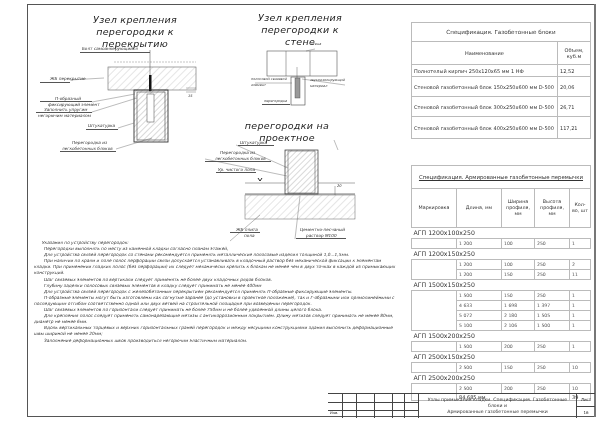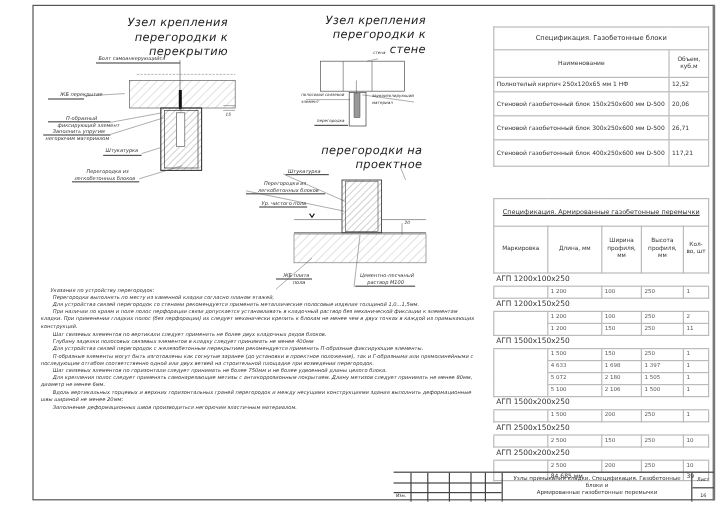--- a/index.html
+++ b/index.html
@@ -1,19 +1,19 @@
 <!DOCTYPE html>
 <html><head>
 <meta charset="utf-8">
 <style>
   html, body { margin:0; padding:0; background:#ffffff; }
   body { width:600px; height:424px; position:relative; overflow:hidden; font-family:"DejaVu Sans", sans-serif; color:#222; }
   .sheet { position:absolute; left:27px; top:4px; width:568px; height:413px; border:1.5px solid #555; box-sizing:border-box; }
   .right-edge { position:absolute; left:594px; top:4px; width:2px; height:413px; background:#777; }
-  .title { position:absolute; font-style:italic; font-size:9.5px; text-align:right; color:#222; line-height:12px; letter-spacing:0.3px; }
+  .title { position:absolute; font-style:italic; font-size:9.5px; text-align:center; color:#222; line-height:12px; letter-spacing:0.3px; }
   .lbl { position:absolute; font-style:italic; font-size:4.2px; color:#333; white-space:nowrap; line-height:5px; }
   .uline { position:absolute; height:0; border-top:0.6px solid #555; }
   svg { position:absolute; left:0; top:0; }
   .notes { position:absolute; left:34px; top:240px; width:365px; font-style:italic; font-size:4.3px; line-height:6.1px; color:#333; }
   .notes p { margin:0; text-indent:10px; }
   .notes p.h { text-indent:8px; }
   
   .tbl { position:absolute; border-collapse:collapse; font-family:"DejaVu Sans", sans-serif; color:#333; }
   .tbl td { border:0.6px solid #bbb; padding:0 2px; font-size:5px; line-height:6px; vertical-align:middle; }
   .spec1 { left:411px; top:22px; width:180px; }

